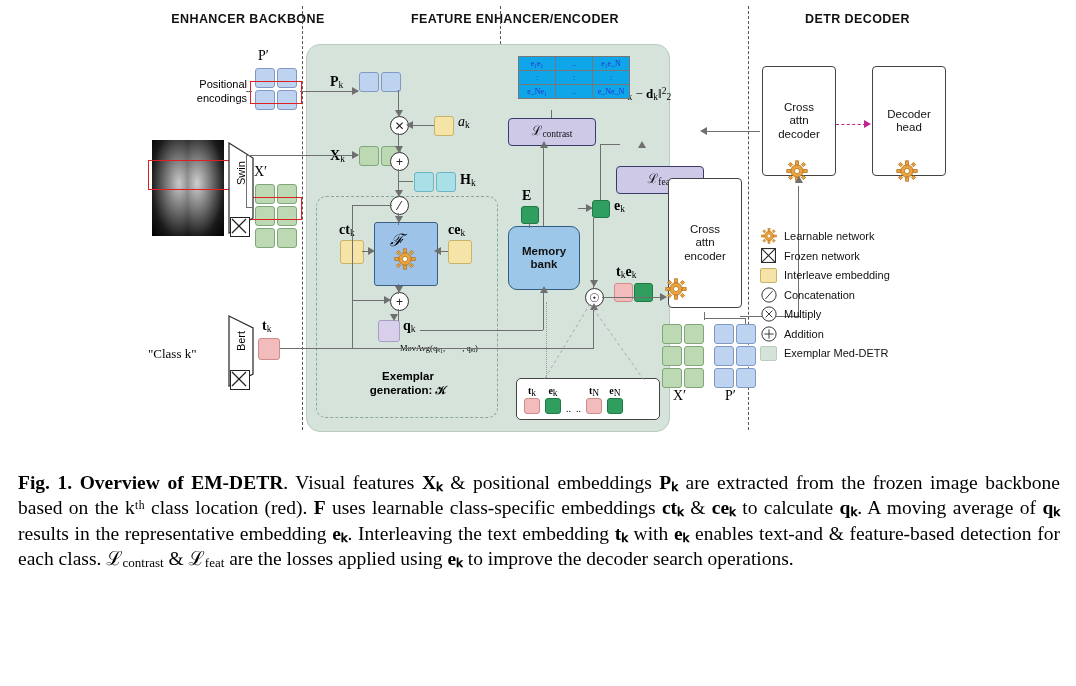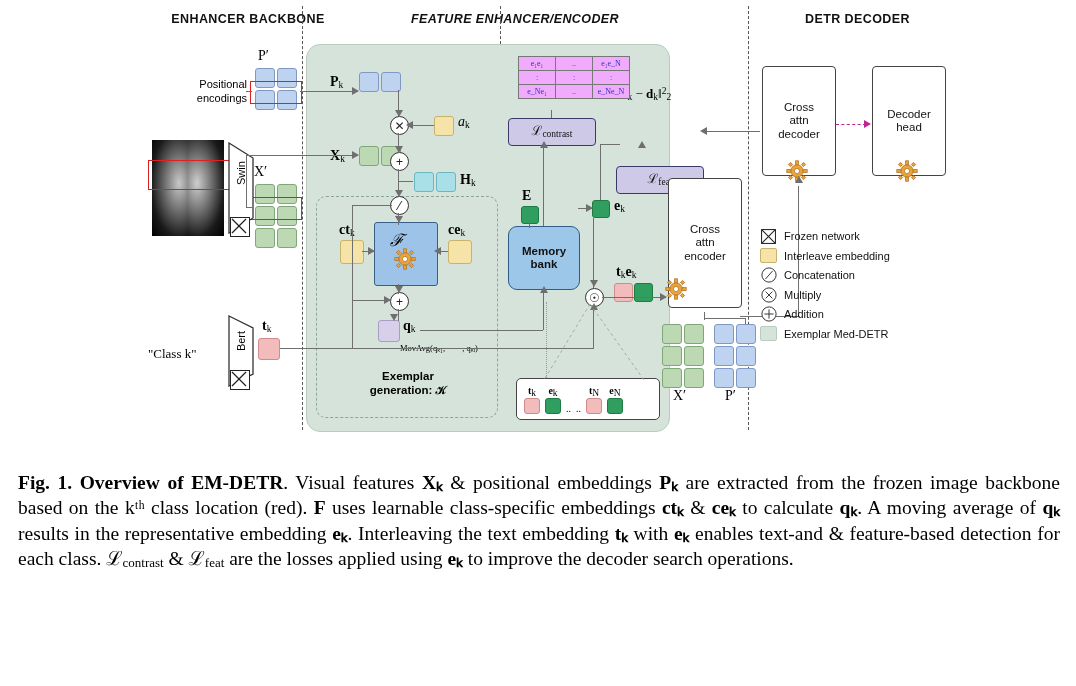--- a/index.html
+++ b/index.html
@@ -157,21 +157,21 @@
   }
   .legend-key {
     width: 17px; height: 17px;
     display: flex; align-items: center; justify-content: center;
     flex: 0 0 17px;
   }
   .legend-swatch { width: 15px; height: 13px; border-radius: 2px; }
 
   
   .mtx {
-    background: #f0abfc;
+    background: #0ea5e9;
     border: 1px solid #555;
     border-collapse: collapse;
     font-family: "Liberation Serif", serif;
     font-size: 8px;
   }
   .mtx td {
     border: 0.8px solid #777;
     text-align: center;
     color: #2b2fd0;
     padding: 0;
@@ -223,21 +223,21 @@
     text-align: center;
     line-height: 1.2;
   }
 </style>
 </head>
 <body>
 
 <div id="figure">
 
   <div class="abs section-title" style="left:128px; top:12px; width:240px;">ENHANCER BACKBONE</div>
-  <div class="abs section-title" style="left:370px; top:12px; width:290px;font-style:italic;">FEATURE ENHANCER/ENCODER</div>
+  <div class="abs section-title" style="left:370px; top:12px; width:290px;">FEATURE ENHANCER/ENCODER</div>
   <div class="abs section-title" style="left:745px; top:12px; width:225px;">DETR DECODER</div>
 
   <div class="abs vsep" style="left:302px; top:6px; height:424px;"></div>
   <div class="abs vsep" style="left:500px; top:6px; height:424px;"></div>
   <div class="abs vsep" style="left:748px; top:6px; height:424px;"></div>
 
   <div class="abs green-panel" style="left:306px; top:44px; width:362px; height:386px;"></div>
   <div class="abs inner-dashed" style="left:316px; top:196px; width:180px; height:220px;"></div>
   <div class="abs flowbox-label" style="left:330px; top:370px; width:156px; font-weight:bold;">Exemplar<br>generation: 𝒦</div>
 
@@ -567,20 +567,39 @@
   <div class="abs ln ln-h" style="left:704px; top:318px; width:42px;"></div>
   <div class="abs ln ln-v" style="left:704px; top:312px; height:8px;"></div>
 
   <div class="abs ln ln-v" style="left:798px; top:186px; height:130px;"></div>
   <div class="abs ln ln-h" style="left:740px; top:316px; width:60px;"></div>
   <div class="abs arrowhead ah-up" style="left:794.5px; top:176px;"></div>
 
   <div class="abs" style="left:760px; top:228px; width:200px;">
     <div class="legend-row">
       <span class="legend-key">
+        <svg width="16" height="16" viewBox="0 0 22 22">
+          <g fill="#e8a33d" stroke="#b8731f" stroke-width="0.8">
+            <circle cx="11" cy="11" r="6.2"></circle>
+            <rect x="9.6" y="0.8" width="2.8" height="4"></rect>
+              <rect x="9.6" y="17.2" width="2.8" height="4"></rect>
+            <rect x="0.8" y="9.6" width="4" height="2.8"></rect>
+              <rect x="17.2" y="9.6" width="4" height="2.8"></rect>
+            <rect x="3" y="3" width="3" height="3" transform="rotate(45 4.5 4.5)"></rect>
+            <rect x="16" y="16" width="3" height="3" transform="rotate(45 17.5 17.5)"></rect>
+            <rect x="16" y="3" width="3" height="3" transform="rotate(45 17.5 4.5)"></rect>
+            <rect x="3" y="16" width="3" height="3" transform="rotate(45 4.5 17.5)"></rect>
+          </g>
+          <circle cx="11" cy="11" r="2.6" fill="#fff" stroke="#b8731f" stroke-width="0.8"></circle>
+        </svg>
+      </span>
+      <span>Learnable network</span>
+    </div>
+    <div class="legend-row">
+      <span class="legend-key">
         <svg width="15" height="15" viewBox="0 0 16 16">
           <rect x="0.6" y="0.6" width="14.8" height="14.8" fill="#fff" stroke="#222" stroke-width="1.1"></rect>
           <line x1="1" y1="1" x2="15" y2="15" stroke="#222" stroke-width="1.1"></line>
           <line x1="15" y1="1" x2="1" y2="15" stroke="#222" stroke-width="1.1"></line>
         </svg>
       </span>
       <span>Frozen network</span>
     </div>
     <div class="legend-row">
       <span class="legend-key">

